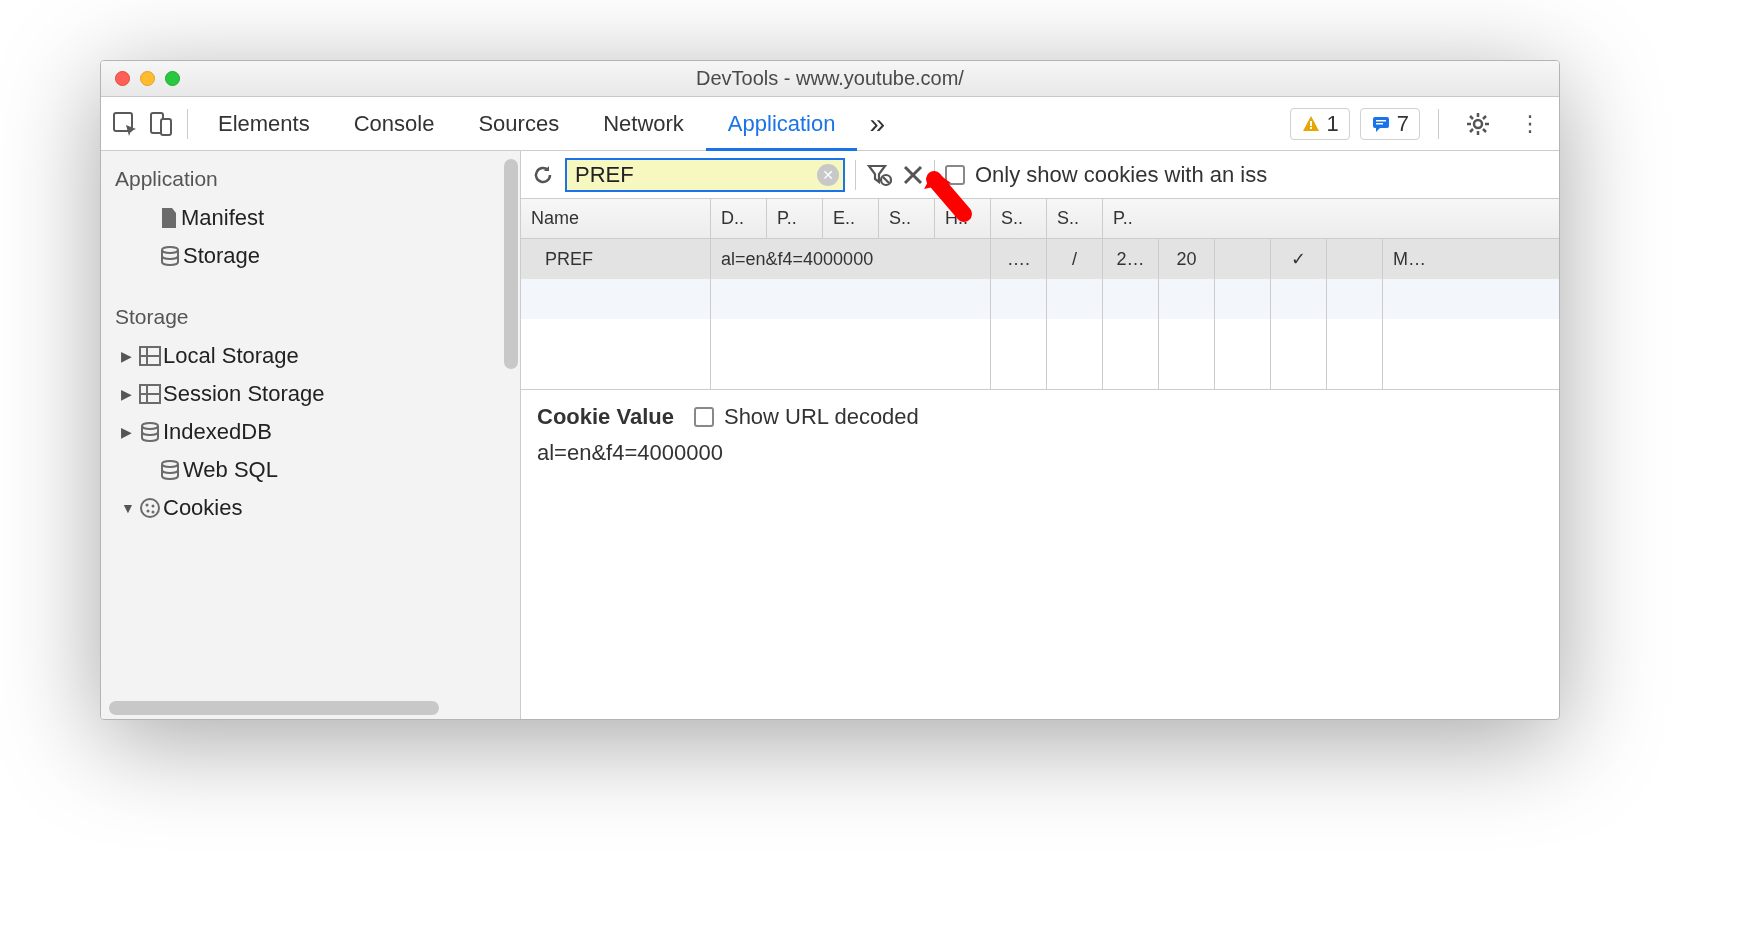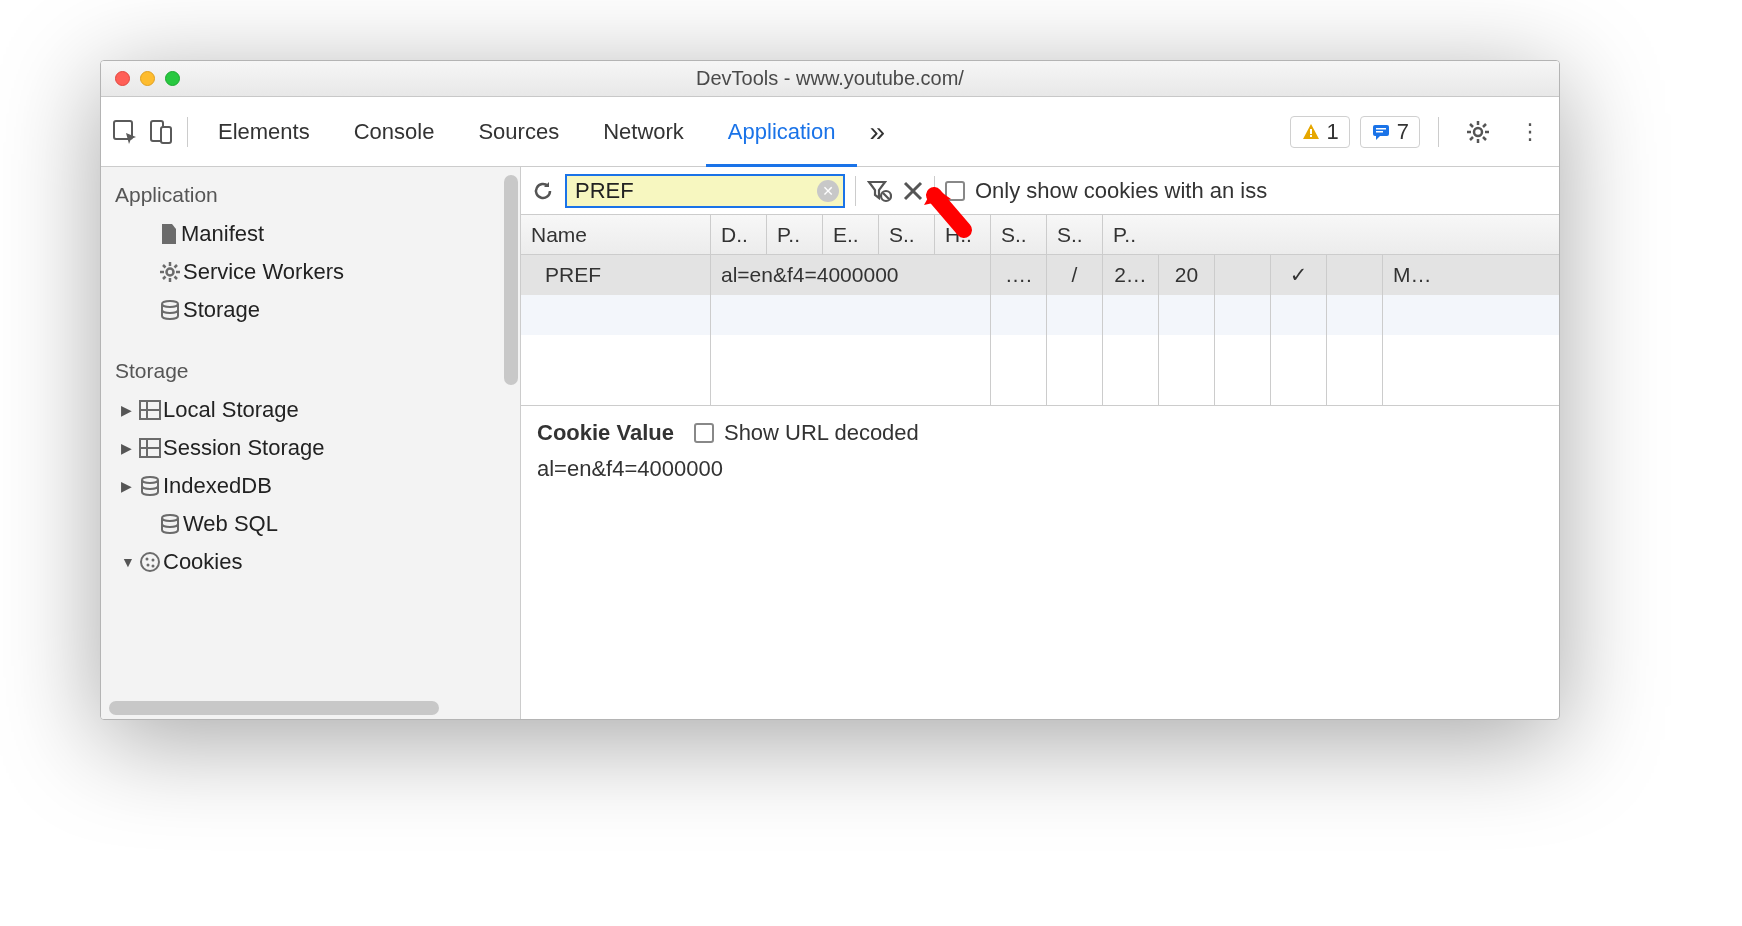--- a/index.html
+++ b/index.html
@@ -6,21 +6,21 @@
   html, body { margin:0; padding:0; width:1742px; height:926px; background:#fff; font-family:"Helvetica Neue",Arial,sans-serif; }
   .shadow-wrap { position:absolute; left:100px; top:60px; width:1460px; height:660px; filter:drop-shadow(0 20px 50px rgba(0,0,0,0.35)); }
   .window { width:100%; height:100%; background:#fff; border:1px solid #b4b4b4; border-radius:4px; overflow:hidden; display:flex; flex-direction:column; }
   .titlebar { height:36px; background:linear-gradient(#f6f6f6,#e8e8e8); border-bottom:1px solid #c8c8c8; display:flex; align-items:center; position:relative; }
   .traffic { display:flex; gap:10px; margin-left:14px; }
   .dot { width:15px; height:15px; border-radius:50%; }
   .dot.red { background:#ff5f57; border:1px solid #e1463e; }
   .dot.yellow { background:#febc2e; border:1px solid #e0a020; }
   .dot.green { background:#28c840; border:1px solid #1ba92f; }
   .title { position:absolute; left:0; right:0; text-align:center; font-size:20px; color:#4a4a4a; pointer-events:none;}
-  .toolbar { height:70px; border-bottom:1px solid #ccc; display:flex; align-items:center; padding:0 6px; }
+  .toolbar { height:54px; border-bottom:1px solid #ccc; display:flex; align-items:center; padding:0 6px; }
   .tb-icon { width:36px; height:36px; display:flex; align-items:center; justify-content:center; color:#5a5a5a; }
   .tb-sep { width:1px; height:30px; background:#ccc; margin:0 8px; }
   .tabs { display:flex; align-items:stretch; height:100%; }
   .tab { padding:0 22px; display:flex; align-items:center; font-size:22px; color:#333; cursor:pointer; position:relative; }
   .tab.active { color:#1a73e8; }
   .tab.active::after { content:""; position:absolute; left:0; right:0; bottom:-1px; height:3px; background:#1a73e8; }
   .chev { font-size:28px; color:#333; padding:0 12px; }
   .tb-right { margin-left:auto; display:flex; align-items:center; gap:10px; }
   .badge { display:flex; align-items:center; gap:6px; border:1px solid #d0d0d0; border-radius:4px; padding:2px 10px; font-size:22px; color:#333; }
   .gear { font-size:26px; color:#555; padding:0 8px;}
@@ -38,21 +38,21 @@
   .filter-input-wrap { position:relative; }
   .filter-input { width:280px; height:34px; border:2px solid #1a73e8; background:#f7f7c0; font-size:22px; padding:2px 34px 2px 8px; color:#222;}
   .filter-clear { position:absolute; right:6px; top:50%; transform:translateY(-50%); width:22px; height:22px; border-radius:50%; background:#c8c8c8; color:#fff; display:flex; align-items:center; justify-content:center; font-size:14px; cursor:pointer;}
   .vsep { width:1px; height:30px; background:#ccc; }
   .checkbox { width:20px; height:20px; border:2px solid #888; border-radius:3px; display:inline-block; flex:none;}
   .only-label { font-size:22px; color:#333; white-space:nowrap; overflow:hidden;}
   .redarrow { position:absolute; left:398px; top:18px; pointer-events:none;}
   .table { border-bottom:1px solid #ccc;}
   .thead, .trow { display:flex; }
   .thead { background:linear-gradient(#f7f7f7,#ececec); border-bottom:1px solid #ccc; height:40px;}
-  .th, .td { border-right:1px solid #ccc; padding:6px 10px; font-size:21px; color:#333; display:flex; align-items:center; overflow:hidden; white-space:nowrap;}
+  .th, .td { border-right:1px solid #ccc; padding:6px 10px; font-size:18px; color:#333; display:flex; align-items:center; overflow:hidden; white-space:nowrap;}
   .th:last-child, .td:last-child { border-right:none;}
   .c-name{width:190px;} .c-value{width:280px;} .c-d{width:56px;} .c-p{width:56px;} .c-e{width:56px;} .c-s{width:56px;} .c-h{width:56px;} .c-s2{width:56px;} .c-s3{width:56px;} .c-p2{flex:1;}
   .trow { height:40px; }
   .trow.sel { background:#e3e3e3;}
   .trow.alt { background:#f3f6fb;}
   .trow.empty { background:#fff;}
   .td.center { justify-content:center;}
   .detail { padding:14px 16px; font-size:22px; color:#333;}
   .detail-row1 { display:flex; align-items:flex-end; gap:20px; margin-bottom:10px;}
   .detail-title { font-weight:600;}
@@ -140,37 +140,20 @@
       <div class="tree-item">
         <span class="disclosure"></span>
         <svg width="20" height="24" viewBox="0 0 20 24">
               <path d="M3 2 H13 L17 7 V22 H3 Z" fill="#6b6b6b"></path>
             </svg>
         <span>Manifest</span>
       </div>
       <div class="tree-item">
         <span class="disclosure"></span>
         <svg width="22" height="22" viewBox="0 0 22 22">
-              <circle cx="11" cy="11" r="3.5" fill="none" stroke="#6b6b6b" stroke-width="2.5"></circle>
-              <g stroke="#6b6b6b" stroke-width="2.5">
-                <line x1="11" y1="1" x2="11" y2="5"></line>
-                <line x1="11" y1="17" x2="11" y2="21"></line>
-                <line x1="1" y1="11" x2="5" y2="11"></line>
-                <line x1="17" y1="11" x2="21" y2="11"></line>
-                <line x1="4" y1="4" x2="6.5" y2="6.5"></line>
-                <line x1="15.5" y1="15.5" x2="18" y2="18"></line>
-                <line x1="18" y1="4" x2="15.5" y2="6.5"></line>
-                <line x1="6.5" y1="15.5" x2="4" y2="18"></line>
-              </g>
-            </svg>
-        <span>Service Workers</span>
-      </div>
-      <div class="tree-item">
-        <span class="disclosure"></span>
-        <svg width="22" height="22" viewBox="0 0 22 22">
               <ellipse cx="11" cy="5" rx="8" ry="3" fill="none" stroke="#6b6b6b" stroke-width="2"></ellipse>
               <path d="M3 5 V17 a8 3 0 0 0 16 0 V5" fill="none" stroke="#6b6b6b" stroke-width="2"></path>
               <path d="M3 11 a8 3 0 0 0 16 0" fill="none" stroke="#6b6b6b" stroke-width="2"></path>
             </svg>
         <span>Storage</span>
       </div>
 
       <div style="height:22px"></div>
       <div class="group-label">Storage</div>
 

